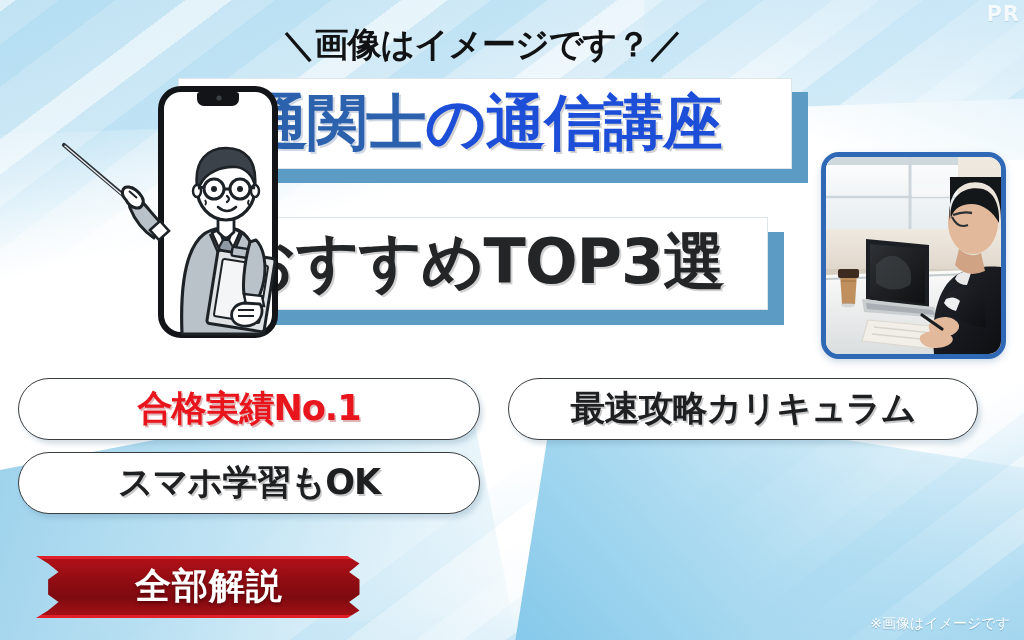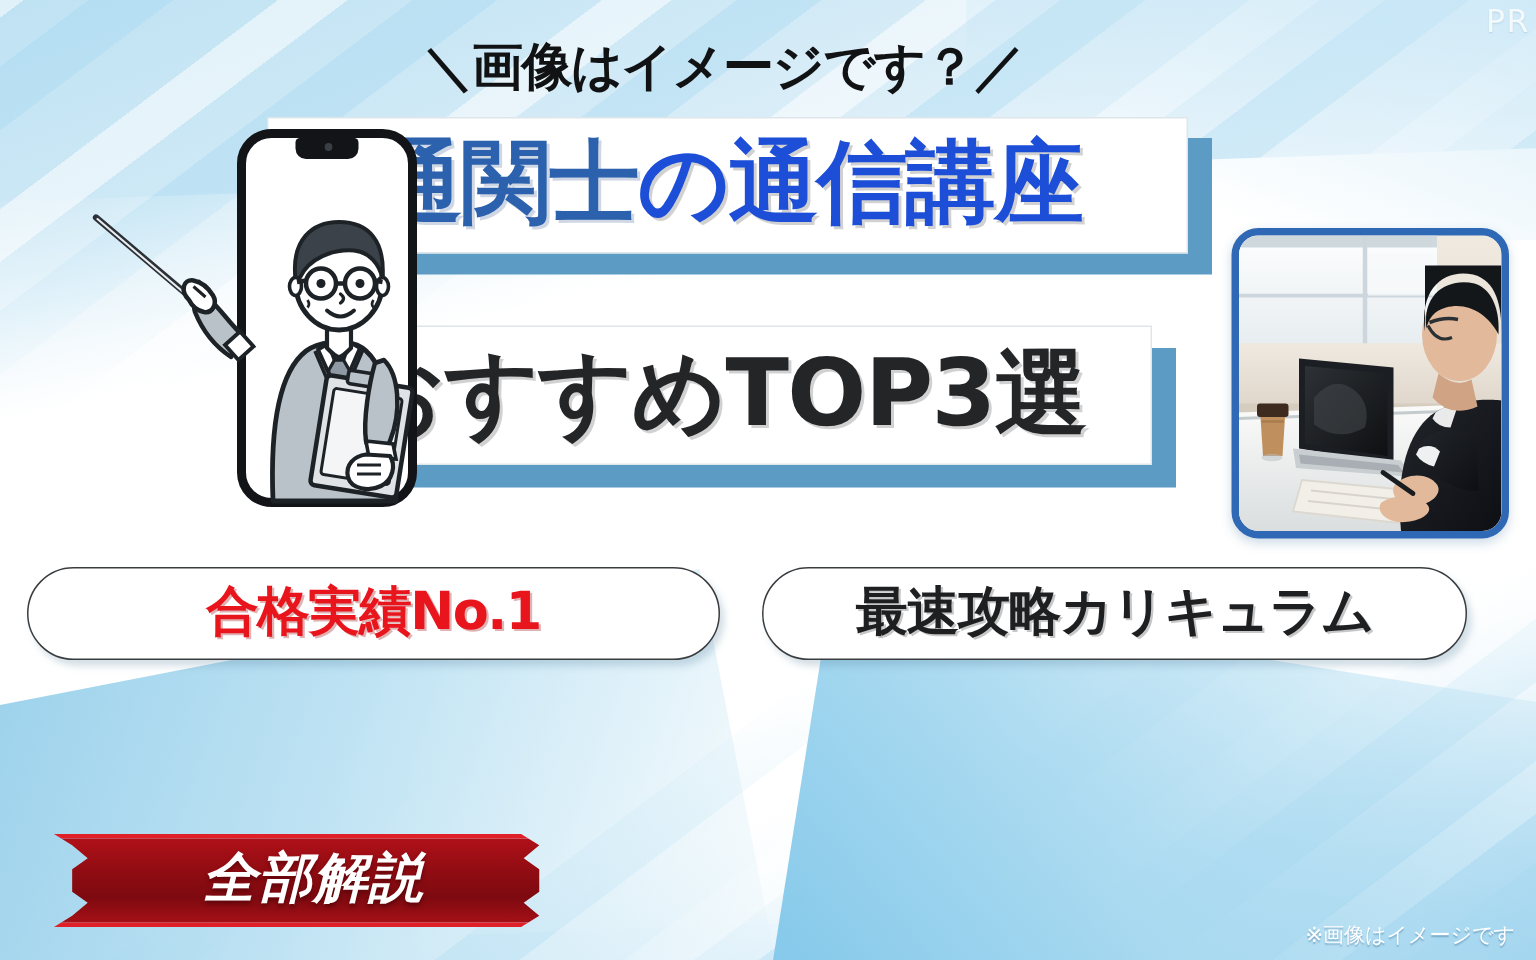--- a/index.html
+++ b/index.html
@@ -86,21 +86,21 @@
   }
 
   
   .pr-tag {
     position: absolute;
     right: 4px;
     top: 2px;
     font-size: 21px;
     letter-spacing: 1px;
     color: #f4f9fc;
-    font-weight: 400;
+    font-weight: 700;
     text-shadow: 0 1px 1px rgba(120,170,200,.35);
     text-align: right;
   }
 
   
   .catch {
     position: absolute;
     left: 192px;
     top: 22px;
     width: 580px;
@@ -233,21 +233,20 @@
     display: flex;
     align-items: center;
     justify-content: center;
     font-size: 36px;
     font-weight: 900;
     color: #ffffff;
     letter-spacing: 1px;
     line-height: 1;
     padding-bottom: 3px;
     text-shadow: 0 2px 3px rgba(60,0,5,.55);
-    font-style: italic;
   }
 
   
   .disclaimer {
     position: absolute;
     right: 14px;
     bottom: 7px;
     font-size: 14px;
     font-weight: 400;
     color: #ffffff;
@@ -312,20 +311,23 @@
       <div class="hl2-text">おすすめTOP3選</div>
     </div>
   </div>
 
   <div class="pills">
     <div class="pill">
       <span class="pill-text accent">合格実績No.1</span>
     </div>
     <div class="pill">
       <span class="pill-text">最速攻略カリキュラム</span>
+    </div>
+    <div class="pill">
+      <span class="pill-text">スマホ学習もOK</span>
     </div>
   </div>
 
   <div class="ribbon">
     <div class="ribbon-body"></div>
     <div class="ribbon-text">全部解説</div>
   </div>
 
   <div class="disclaimer">※画像はイメージです</div>
 

